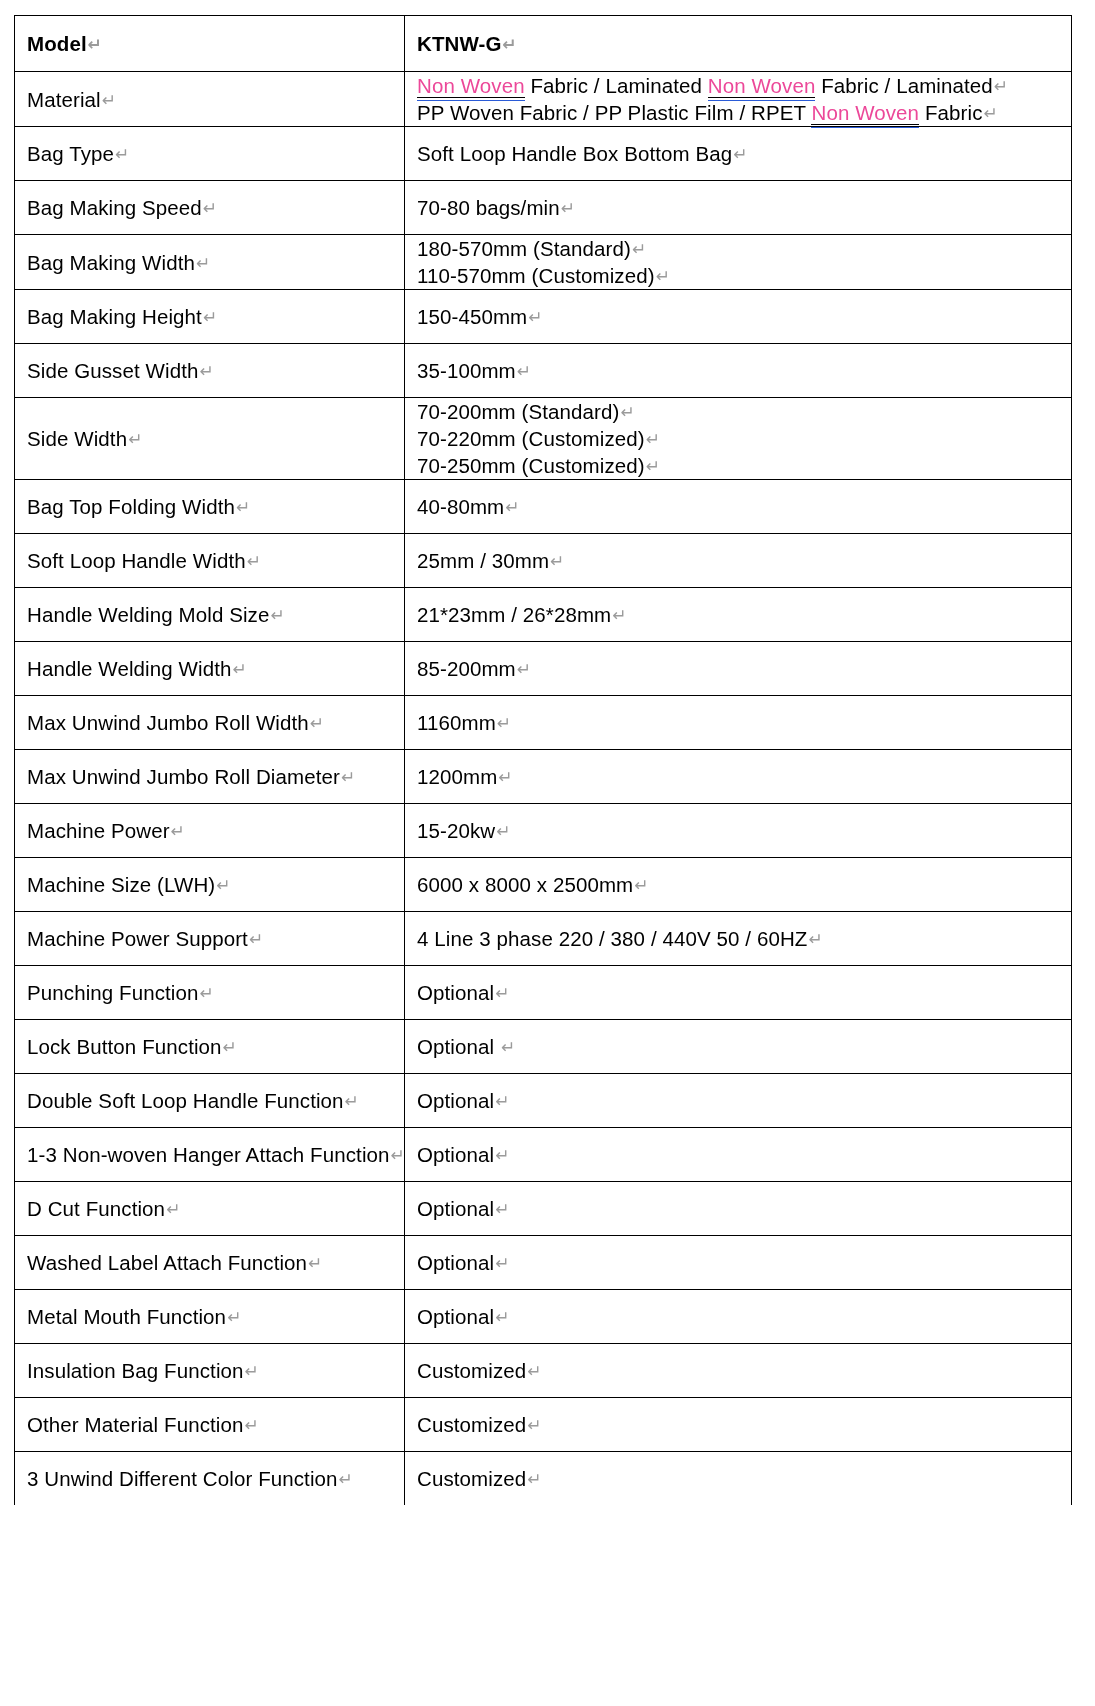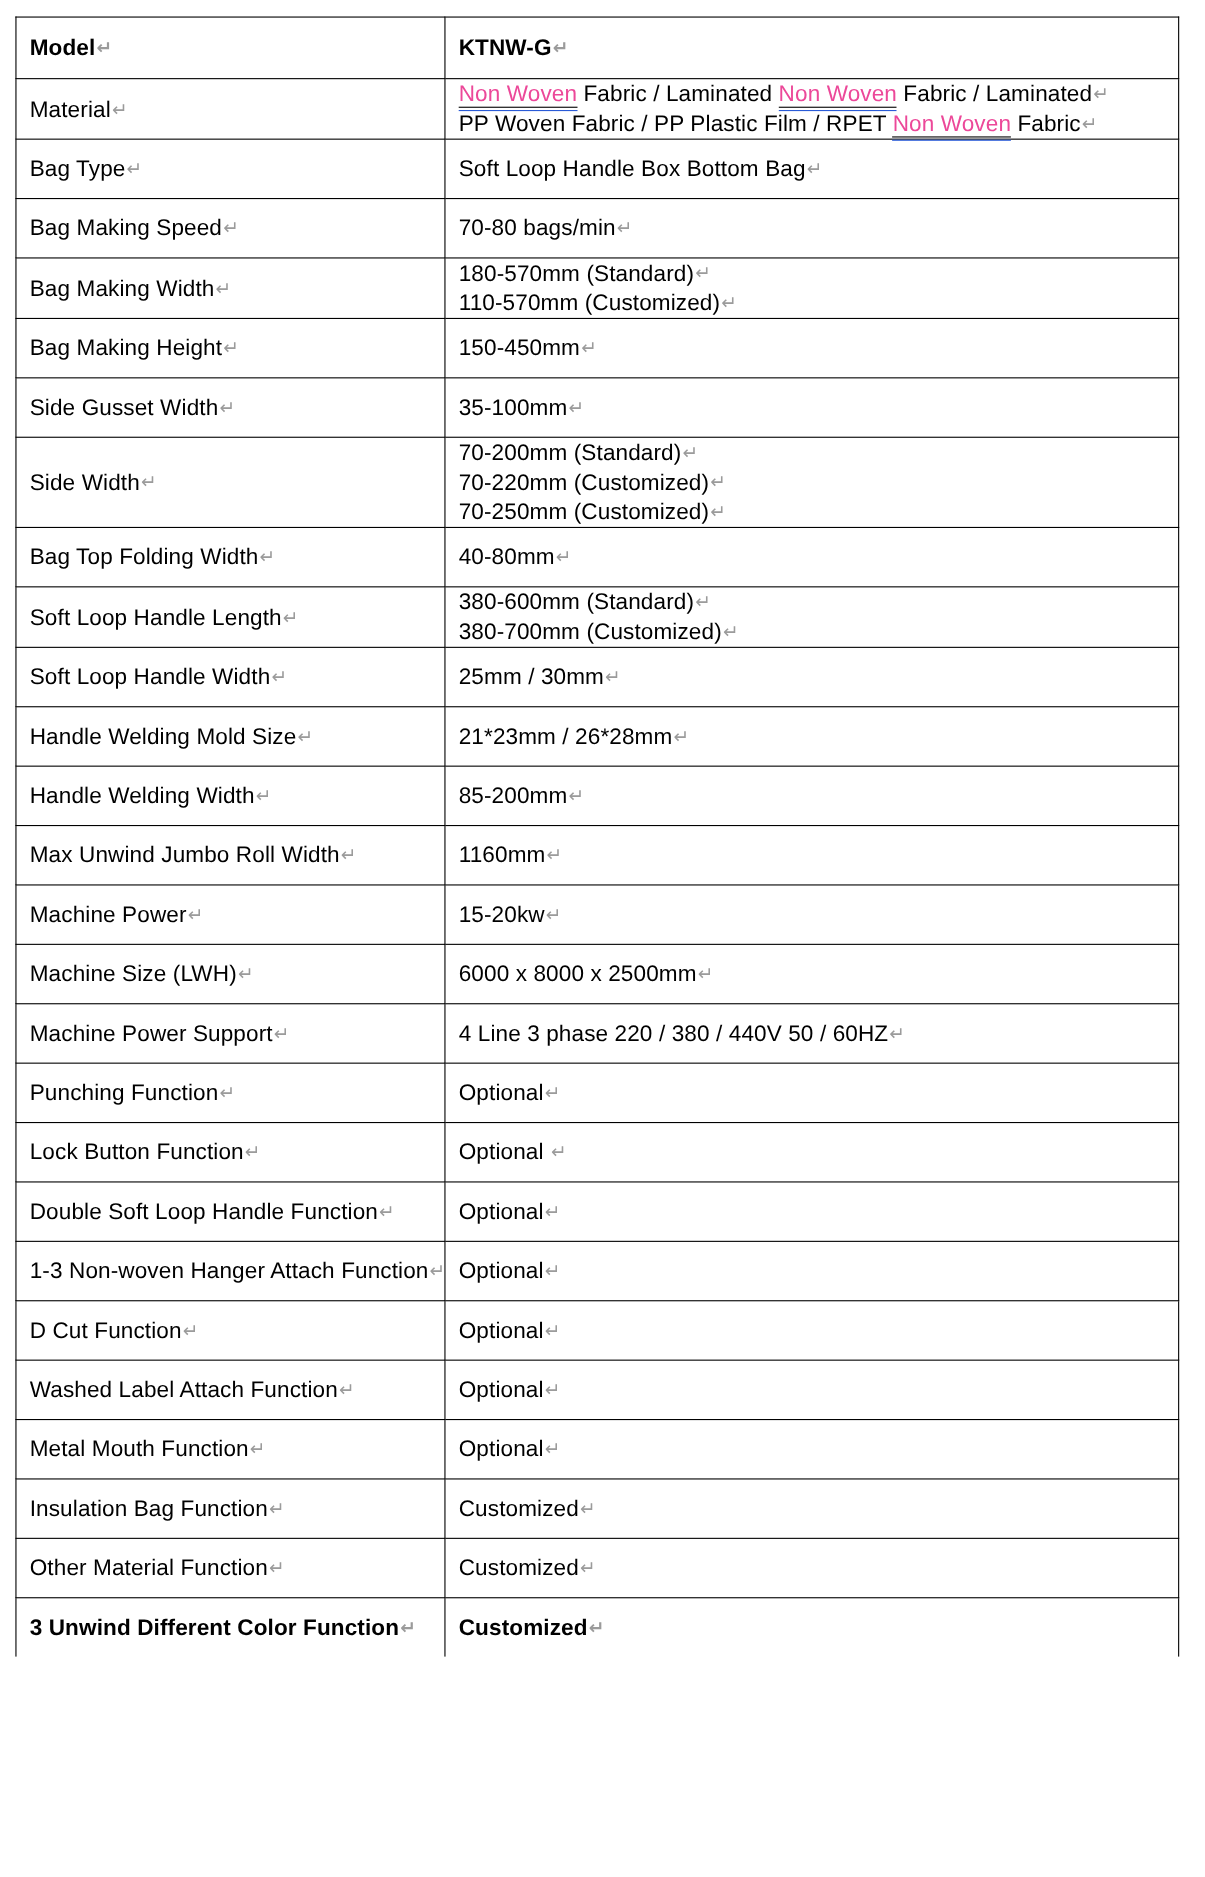--- a/index.html
+++ b/index.html
@@ -83,21 +83,20 @@
     position: absolute;
     left: 0;
     right: 0;
     bottom: -4px;
     height: 1.5px;
     background: #2a5bd7;
   }
 
   .cut-row td {
     border-bottom: none;
-    font-weight: bold;
   }
 </style>
 </head>
 <body>
 
 <div class="page">
   <table class="spec-table">
     <colgroup>
       <col class="col-label">
       <col class="col-value">
@@ -132,39 +131,39 @@
           <td><span class="txt"><span class="line">35-100mm<span class="ret">↵</span></span></span></td>
         </tr>
         <tr class="r-3line">
           <td><span class="txt"><span class="line">Side Width<span class="ret">↵</span></span></span></td>
           <td><span class="txt"><span class="line">70-200mm (Standard)<span class="ret">↵</span></span><span class="line">70-220mm (Customized)<span class="ret">↵</span></span><span class="line">70-250mm (Customized)<span class="ret">↵</span></span></span></td>
         </tr>
         <tr class="r-1line">
           <td><span class="txt"><span class="line">Bag Top Folding Width<span class="ret">↵</span></span></span></td>
           <td><span class="txt"><span class="line">40-80mm<span class="ret">↵</span></span></span></td>
         </tr>
-        <tr class="r-2line">
-          <td><span class="txt"><span class="line">Soft Loop Handle Length<span class="ret">↵</span></span></span></td>
-          <td><span class="txt"><span class="line">380-600mm (Standard)<span class="ret">↵</span></span><span class="line">380-700mm (Customized)<span class="ret">↵</span></span></span></td>
-        </tr>
         <tr class="r-1line">
           <td><span class="txt"><span class="line">Soft Loop Handle Width<span class="ret">↵</span></span></span></td>
           <td><span class="txt"><span class="line">25mm / 30mm<span class="ret">↵</span></span></span></td>
         </tr>
         <tr class="r-1line">
           <td><span class="txt"><span class="line">Handle Welding Mold Size<span class="ret">↵</span></span></span></td>
           <td><span class="txt"><span class="line">21*23mm / 26*28mm<span class="ret">↵</span></span></span></td>
         </tr>
         <tr class="r-1line">
           <td><span class="txt"><span class="line">Handle Welding Width<span class="ret">↵</span></span></span></td>
           <td><span class="txt"><span class="line">85-200mm<span class="ret">↵</span></span></span></td>
         </tr>
         <tr class="r-1line">
           <td><span class="txt"><span class="line">Max Unwind Jumbo Roll Width<span class="ret">↵</span></span></span></td>
           <td><span class="txt"><span class="line">1160mm<span class="ret">↵</span></span></span></td>
+        </tr>
+        <tr class="r-1line">
+          <td><span class="txt"><span class="line">Max Unwind Jumbo Roll Diameter<span class="ret">↵</span></span></span></td>
+          <td><span class="txt"><span class="line">1200mm<span class="ret">↵</span></span></span></td>
         </tr>
         <tr class="r-1line">
           <td><span class="txt"><span class="line">Machine Power<span class="ret">↵</span></span></span></td>
           <td><span class="txt"><span class="line">15-20kw<span class="ret">↵</span></span></span></td>
         </tr>
         <tr class="r-1line">
           <td><span class="txt"><span class="line">Machine Size (LWH)<span class="ret">↵</span></span></span></td>
           <td><span class="txt"><span class="line">6000 x 8000 x 2500mm<span class="ret">↵</span></span></span></td>
         </tr>
         <tr class="r-1line">

